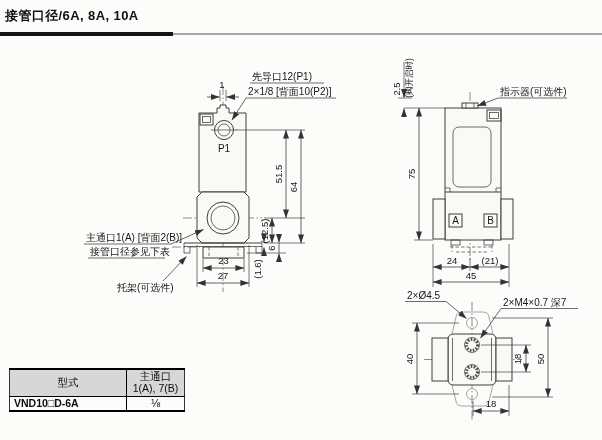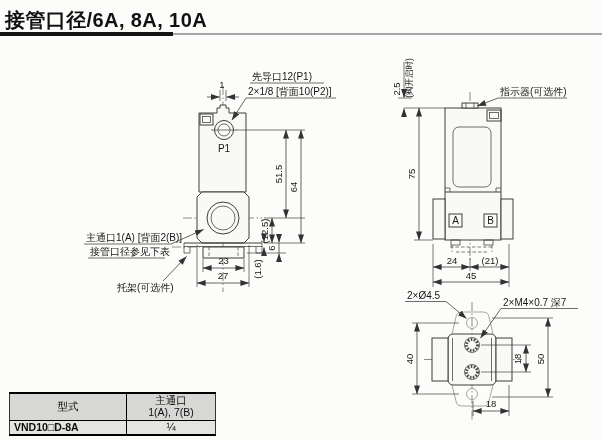--- a/index.html
+++ b/index.html
@@ -1,38 +1,38 @@
 <!DOCTYPE html>
 <html><head>
 <meta charset="utf-8">
 <style>
   html,body{margin:0;padding:0;background:#e8e8e8;}
   .page{position:relative;width:602px;height:440px;background:#fcfcfa;font-family:"Liberation Sans",sans-serif;overflow:hidden;}
-  .title{position:absolute;left:5px;top:7px;font-size:20px;font-weight:bold;color:#111;letter-spacing:.4px;white-space:nowrap;}
+  .title{position:absolute;left:5px;top:7px;font-size:13px;font-weight:bold;color:#111;letter-spacing:.4px;white-space:nowrap;}
   .rule-gray{position:absolute;left:0;top:33px;width:602px;height:2px;background:#a6a6a6;}
   .rule-black{position:absolute;left:0;top:32px;width:173px;height:4px;background:#151515;}
   svg.drawing{position:absolute;left:0;top:0;}
 
   
   .ln{stroke:#3e3e3e;stroke-width:1;fill:none;stroke-linejoin:miter;}
   .lnf{stroke:#3e3e3e;stroke-width:1;fill:#f9f9f5;stroke-linejoin:miter;}
   .thin{stroke:#3e3e3e;stroke-width:.75;fill:none;}
   .chain{stroke:#5a5a5a;stroke-width:.7;stroke-dasharray:9 2.5 1.5 2.5;fill:none;}
   .hid{stroke:#5a5a5a;stroke-width:.8;stroke-dasharray:3.5 2;fill:none;}
   .ph{stroke:#9b9b98;stroke-width:.9;fill:none;}
   .dim{stroke:#333;stroke-width:.75;fill:none;}
   .ext{stroke:#333;stroke-width:.65;fill:none;}
   text{font-family:"Liberation Sans",sans-serif;fill:#161616;}
   .t10{font-size:10px;}
   .t9{font-size:9.5px;}
   .t8{font-size:8.5px;}
   .mid{text-anchor:middle;}
 
   
-  table.spec{position:absolute;left:9px;top:368px;width:207px;border-collapse:collapse;font-size:10.5px;color:#0d0d0d;border-top:2.5px solid #000;border-bottom:2.5px solid #000;border-left:1px solid #333;border-right:1px solid #333;table-layout:fixed;margin-top:24px;}
+  table.spec{position:absolute;left:9px;top:368px;width:176px;border-collapse:collapse;font-size:10.5px;color:#0d0d0d;border-top:2.5px solid #000;border-bottom:2.5px solid #000;border-left:1px solid #333;border-right:1px solid #333;table-layout:fixed;}
   table.spec th{background:#d7d7d5;font-weight:normal;border-bottom:1.5px solid #000;padding:1px 2px;line-height:1.12;text-align:center;font-size:10.5px;}
   table.spec th.cmodel{width:112px;border-right:1px solid #000;}
   table.spec td{padding:0 4px;height:13px;line-height:13px;border-top:1px solid #000;}
   table.spec td.model{font-weight:bold;}
   table.spec td.port{text-align:center;border-left:1px solid #000;font-size:11px;}
   table.spec tr.alt{background:#e4e4e1;}
 </style>
 </head>
 <body>
 
@@ -243,20 +243,20 @@
     <thead>
       <tr>
         <th class="cmodel">型式</th>
         <th>
           <span>主通口</span><br>
           <span>1(A), 7(B)</span>
         </th>
       </tr>
     </thead>
     <tbody>
-      <tr class="alt">
-        <td class="model">VND10□D-8A</td>
-        <td class="port">¼</td>
+      <tr>
+        <td class="model">VND10□D-6A</td>
+        <td class="port">⅛</td>
       </tr>
     </tbody>
   </table>
 
 </div>
 
 </body></html>

